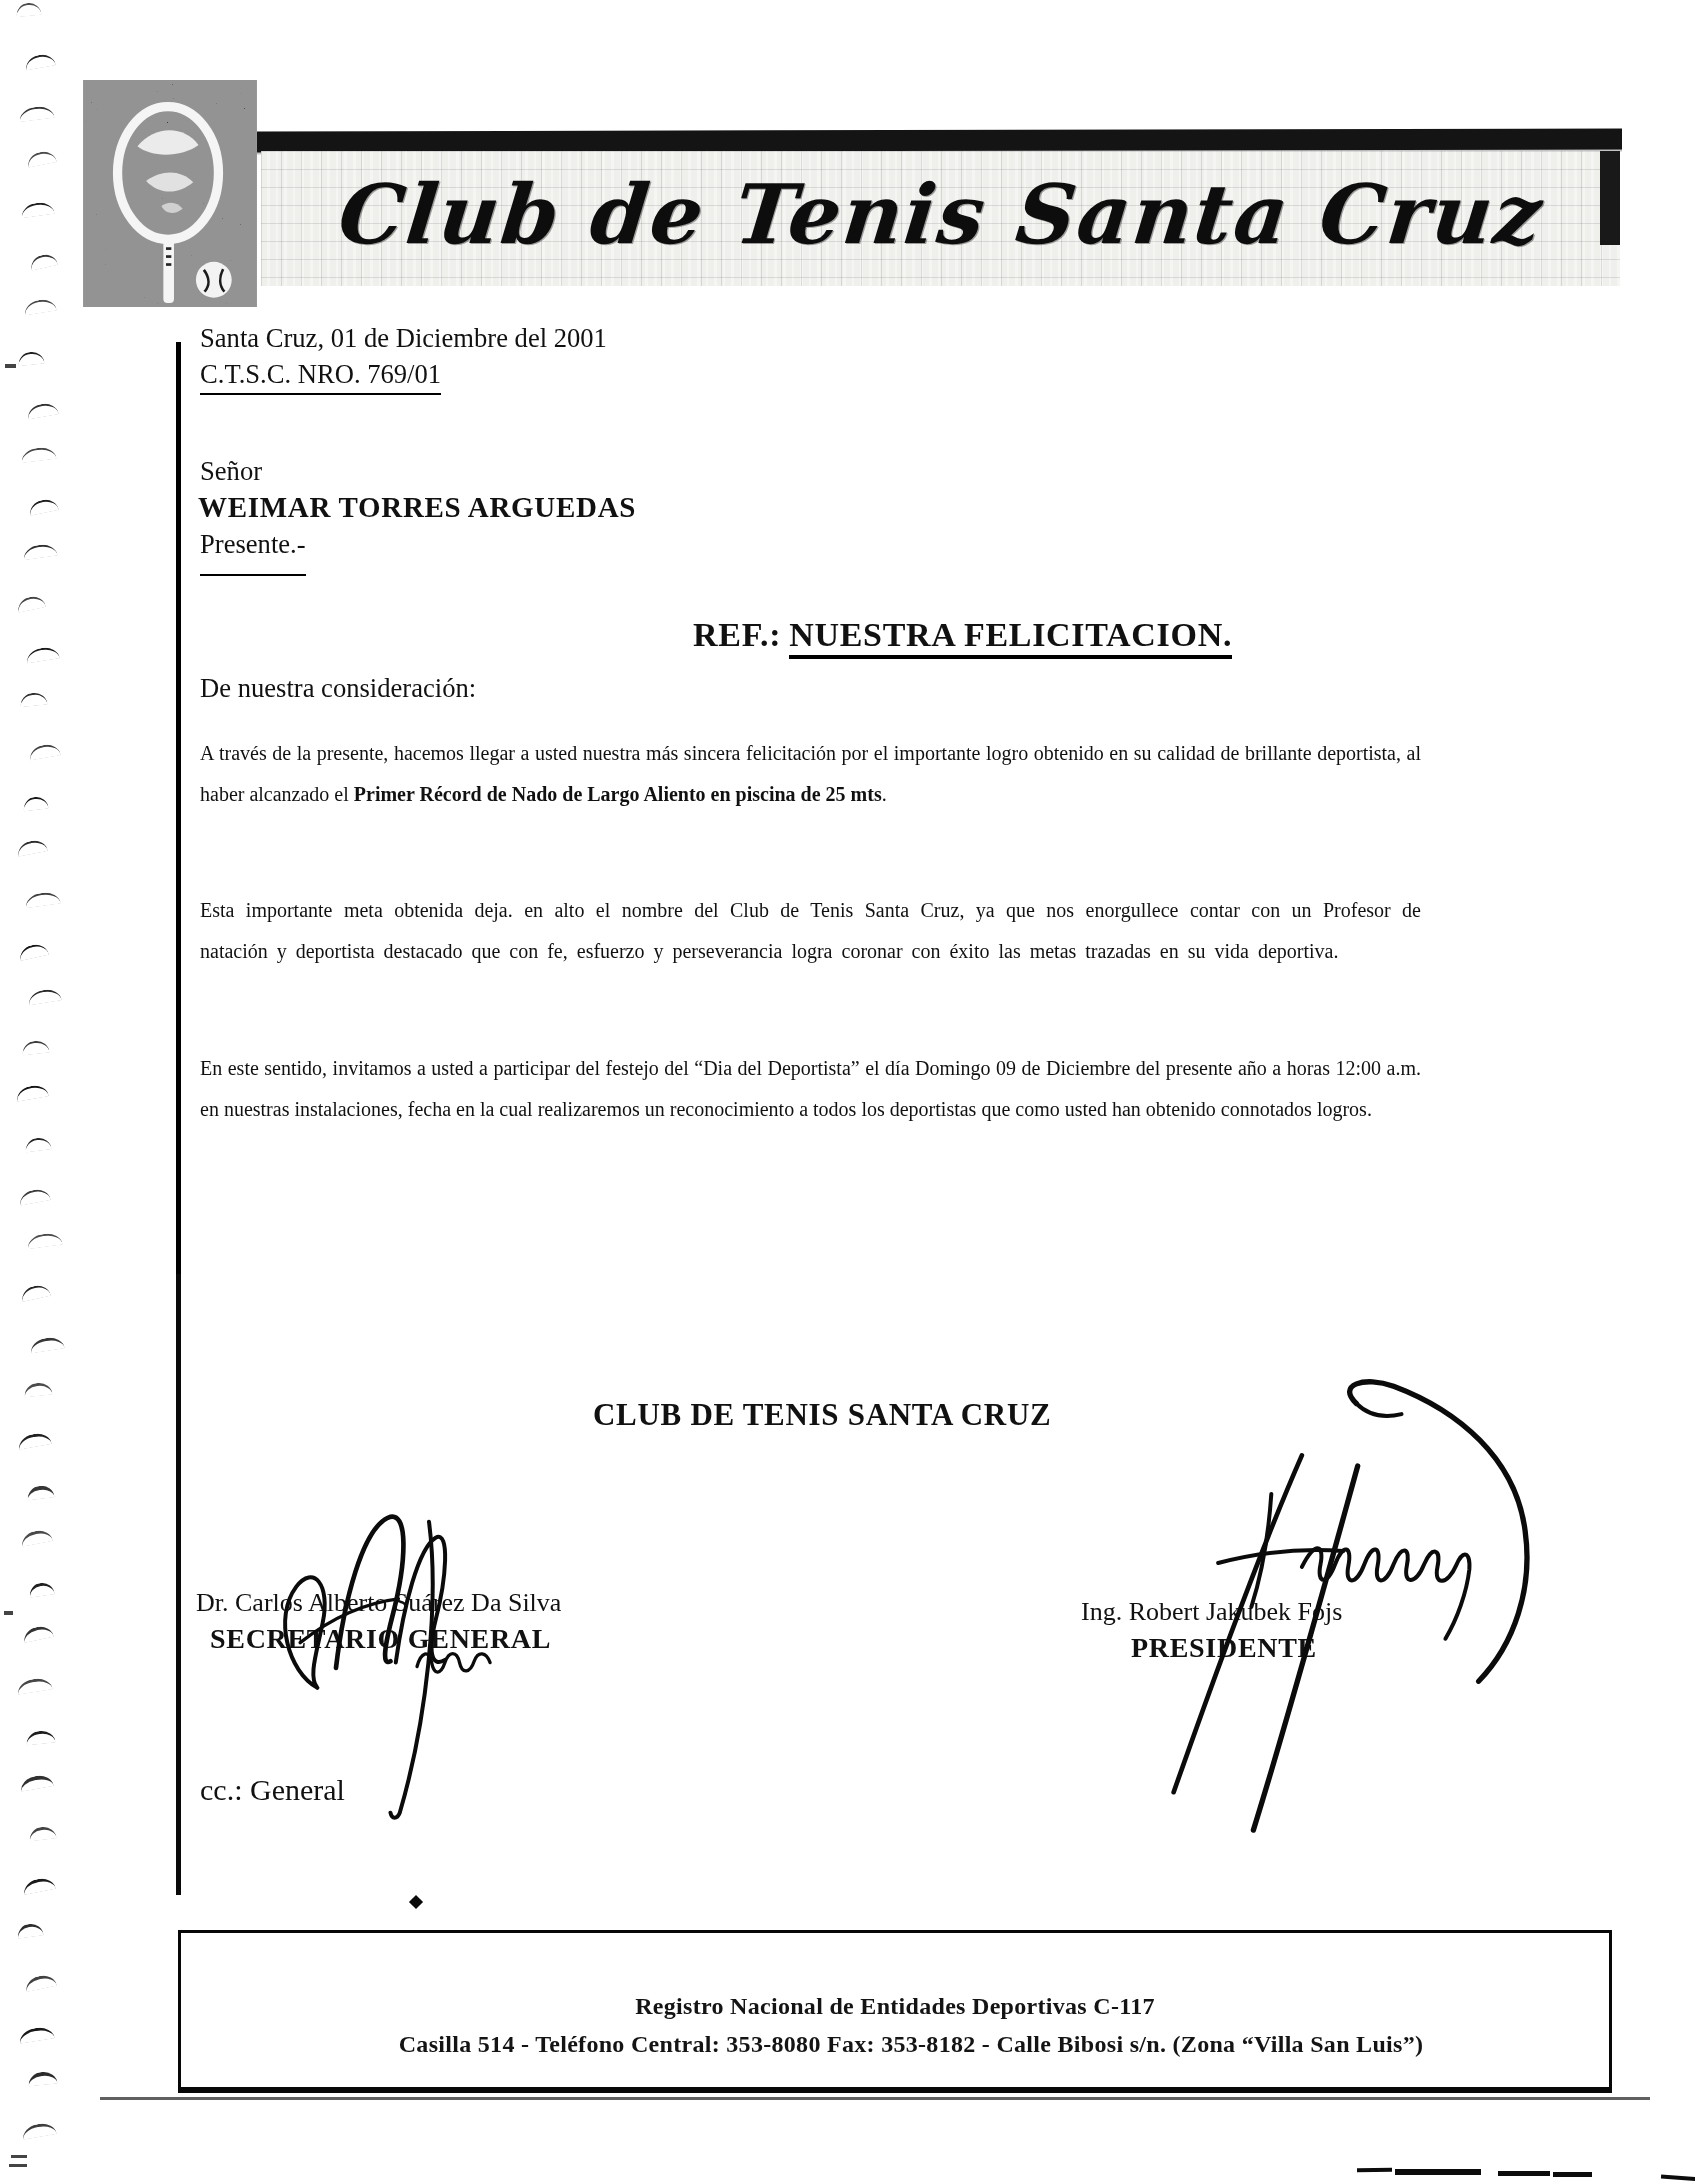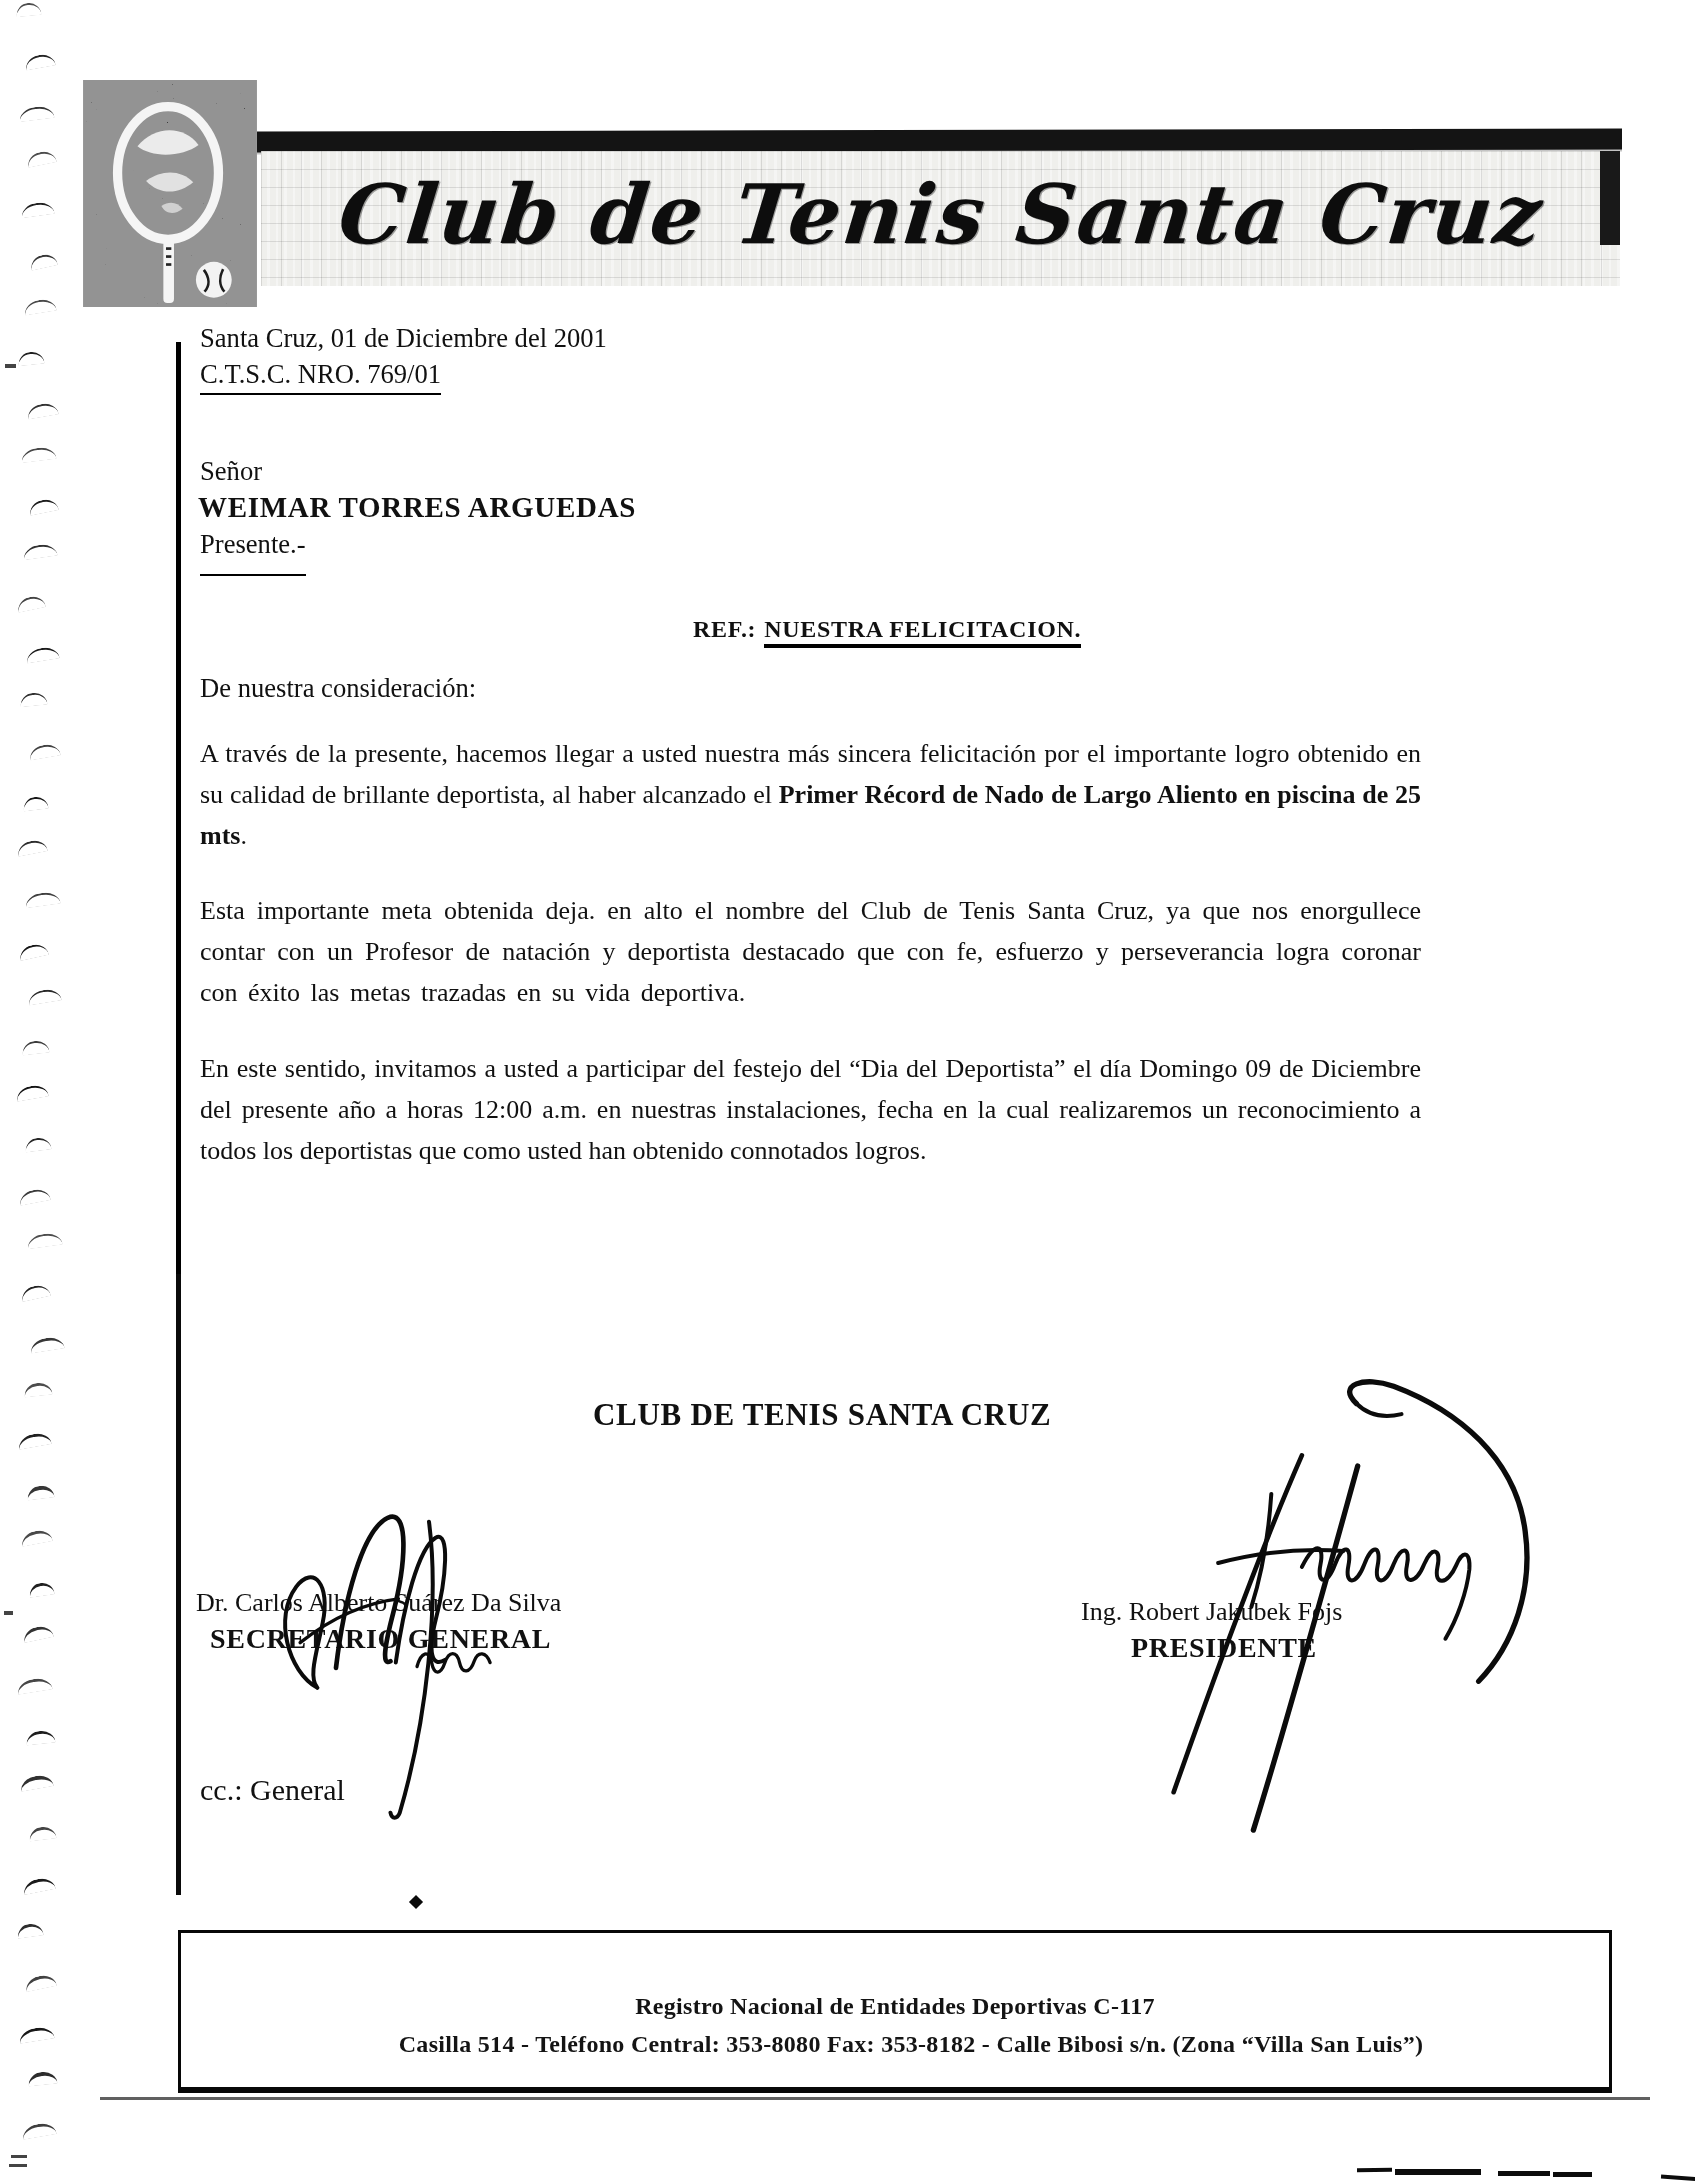--- a/index.html
+++ b/index.html
@@ -46,26 +46,26 @@
   
   .vline{position:absolute;left:176px;top:342px;width:4.7px;height:1553px;
     background:linear-gradient(180deg,#000 0 60%,#0a0a0a 60% 100%);}
   
   .t{position:absolute;white-space:nowrap;}
   .date-line{left:200px;top:323px;font-size:26.6px;}
   .ref-number{left:200px;top:359px;font-size:26.6px;border-bottom:2.7px solid #000;padding-bottom:3.3px;}
   .salutation{left:200px;top:456px;font-size:26.6px;}
   .recipient{left:198px;top:491px;font-size:29px;font-weight:bold;letter-spacing:0.7px;}
   .presente{left:200px;top:529px;font-size:26.6px;border-bottom:2.7px solid #000;padding-bottom:14px;}
-  .ref-line{left:693px;top:616px;font-size:24px;font-weight:bold;letter-spacing:0.7px;}
+  .ref-line{left:693px;top:616px;font-size:34px;font-weight:bold;letter-spacing:0.7px;}
   .ref-subject{border-bottom:4.7px solid #000;padding-bottom:2px;margin-left:8px;}
   .greeting{left:200px;top:673px;font-size:26.6px;}
   .para{
     position:absolute;left:200px;width:1221px;
-    font-size:26px;line-height:41px;text-align:justify;white-space:normal;
+    font-size:20px;line-height:41px;text-align:justify;white-space:normal;
   }
   .p1{top:733px;}
   .p2{top:890px;word-spacing:4px;}
   .p3{top:1048px;}
   .p4{top:1178px;}
   .org-line{left:593px;top:1397px;font-size:31px;font-weight:bold;letter-spacing:0.7px;}
   .sig-name-left{left:196px;top:1588px;font-size:26px;}
   .sig-title-left{left:210px;top:1623px;font-size:28px;font-weight:bold;letter-spacing:0.7px;}
   .sig-name-right{left:1081px;top:1597px;font-size:26px;}
   .sig-title-right{left:1131px;top:1632px;font-size:28px;font-weight:bold;letter-spacing:0.7px;}

